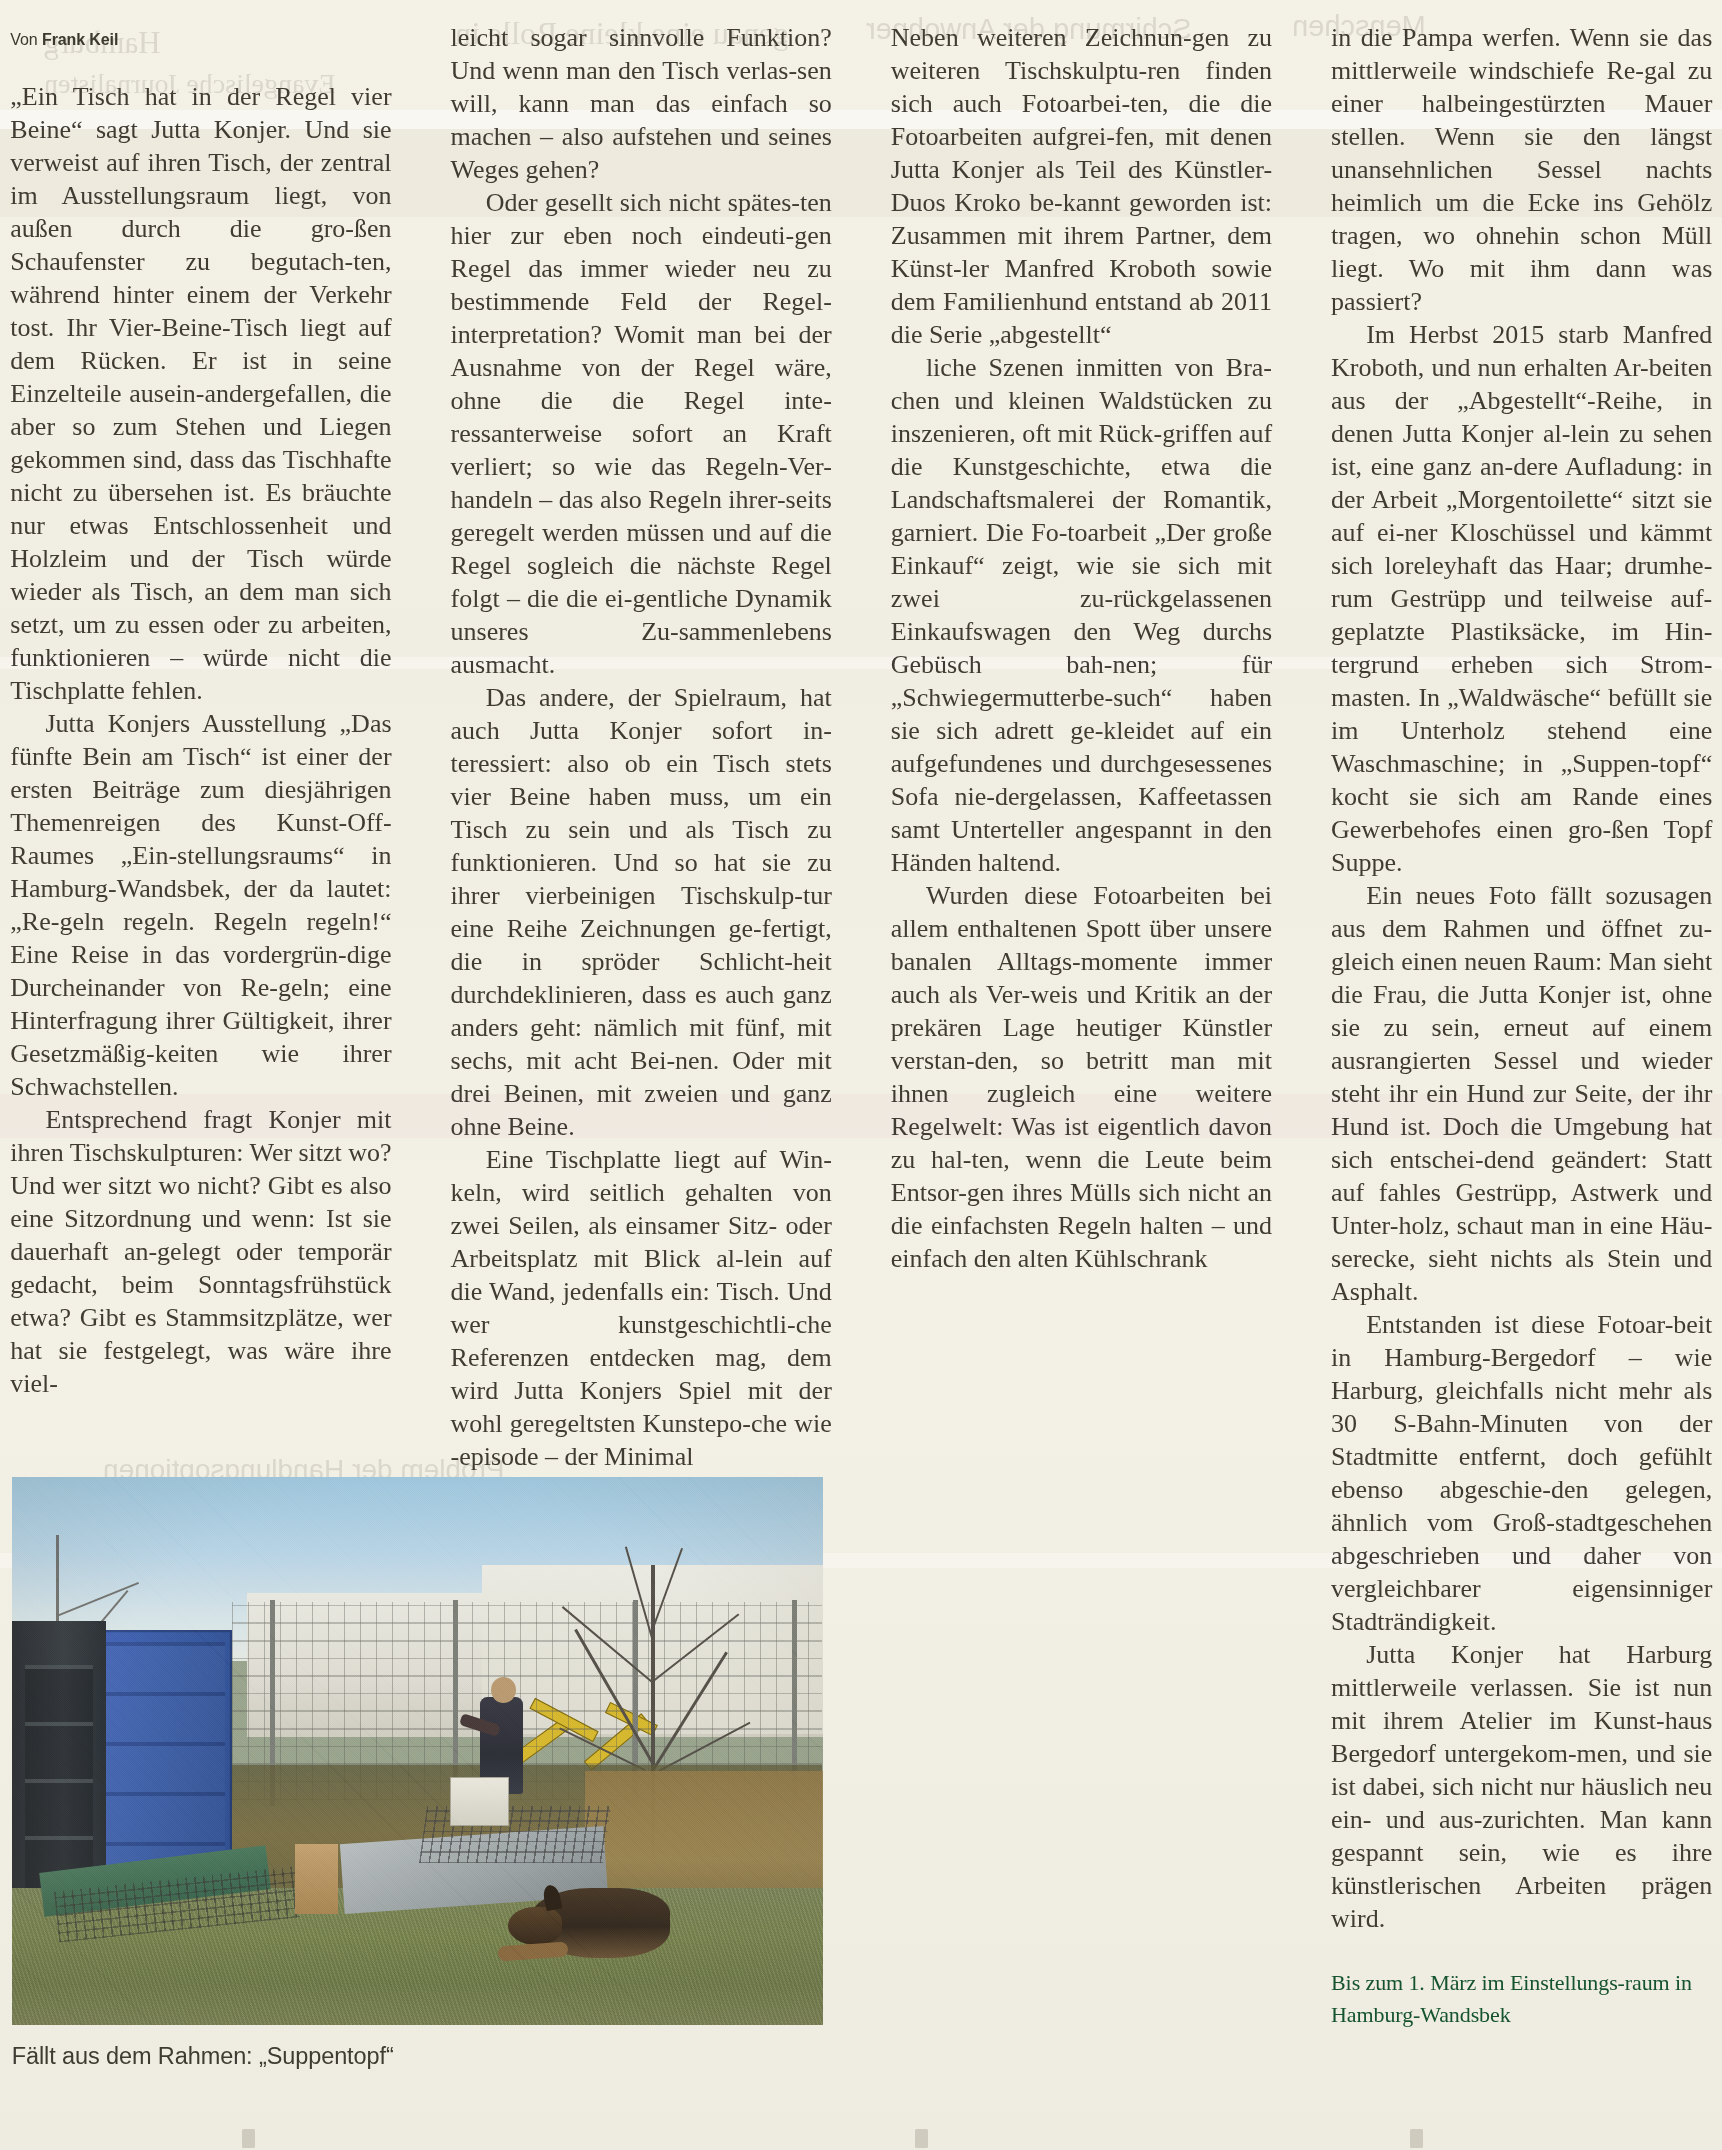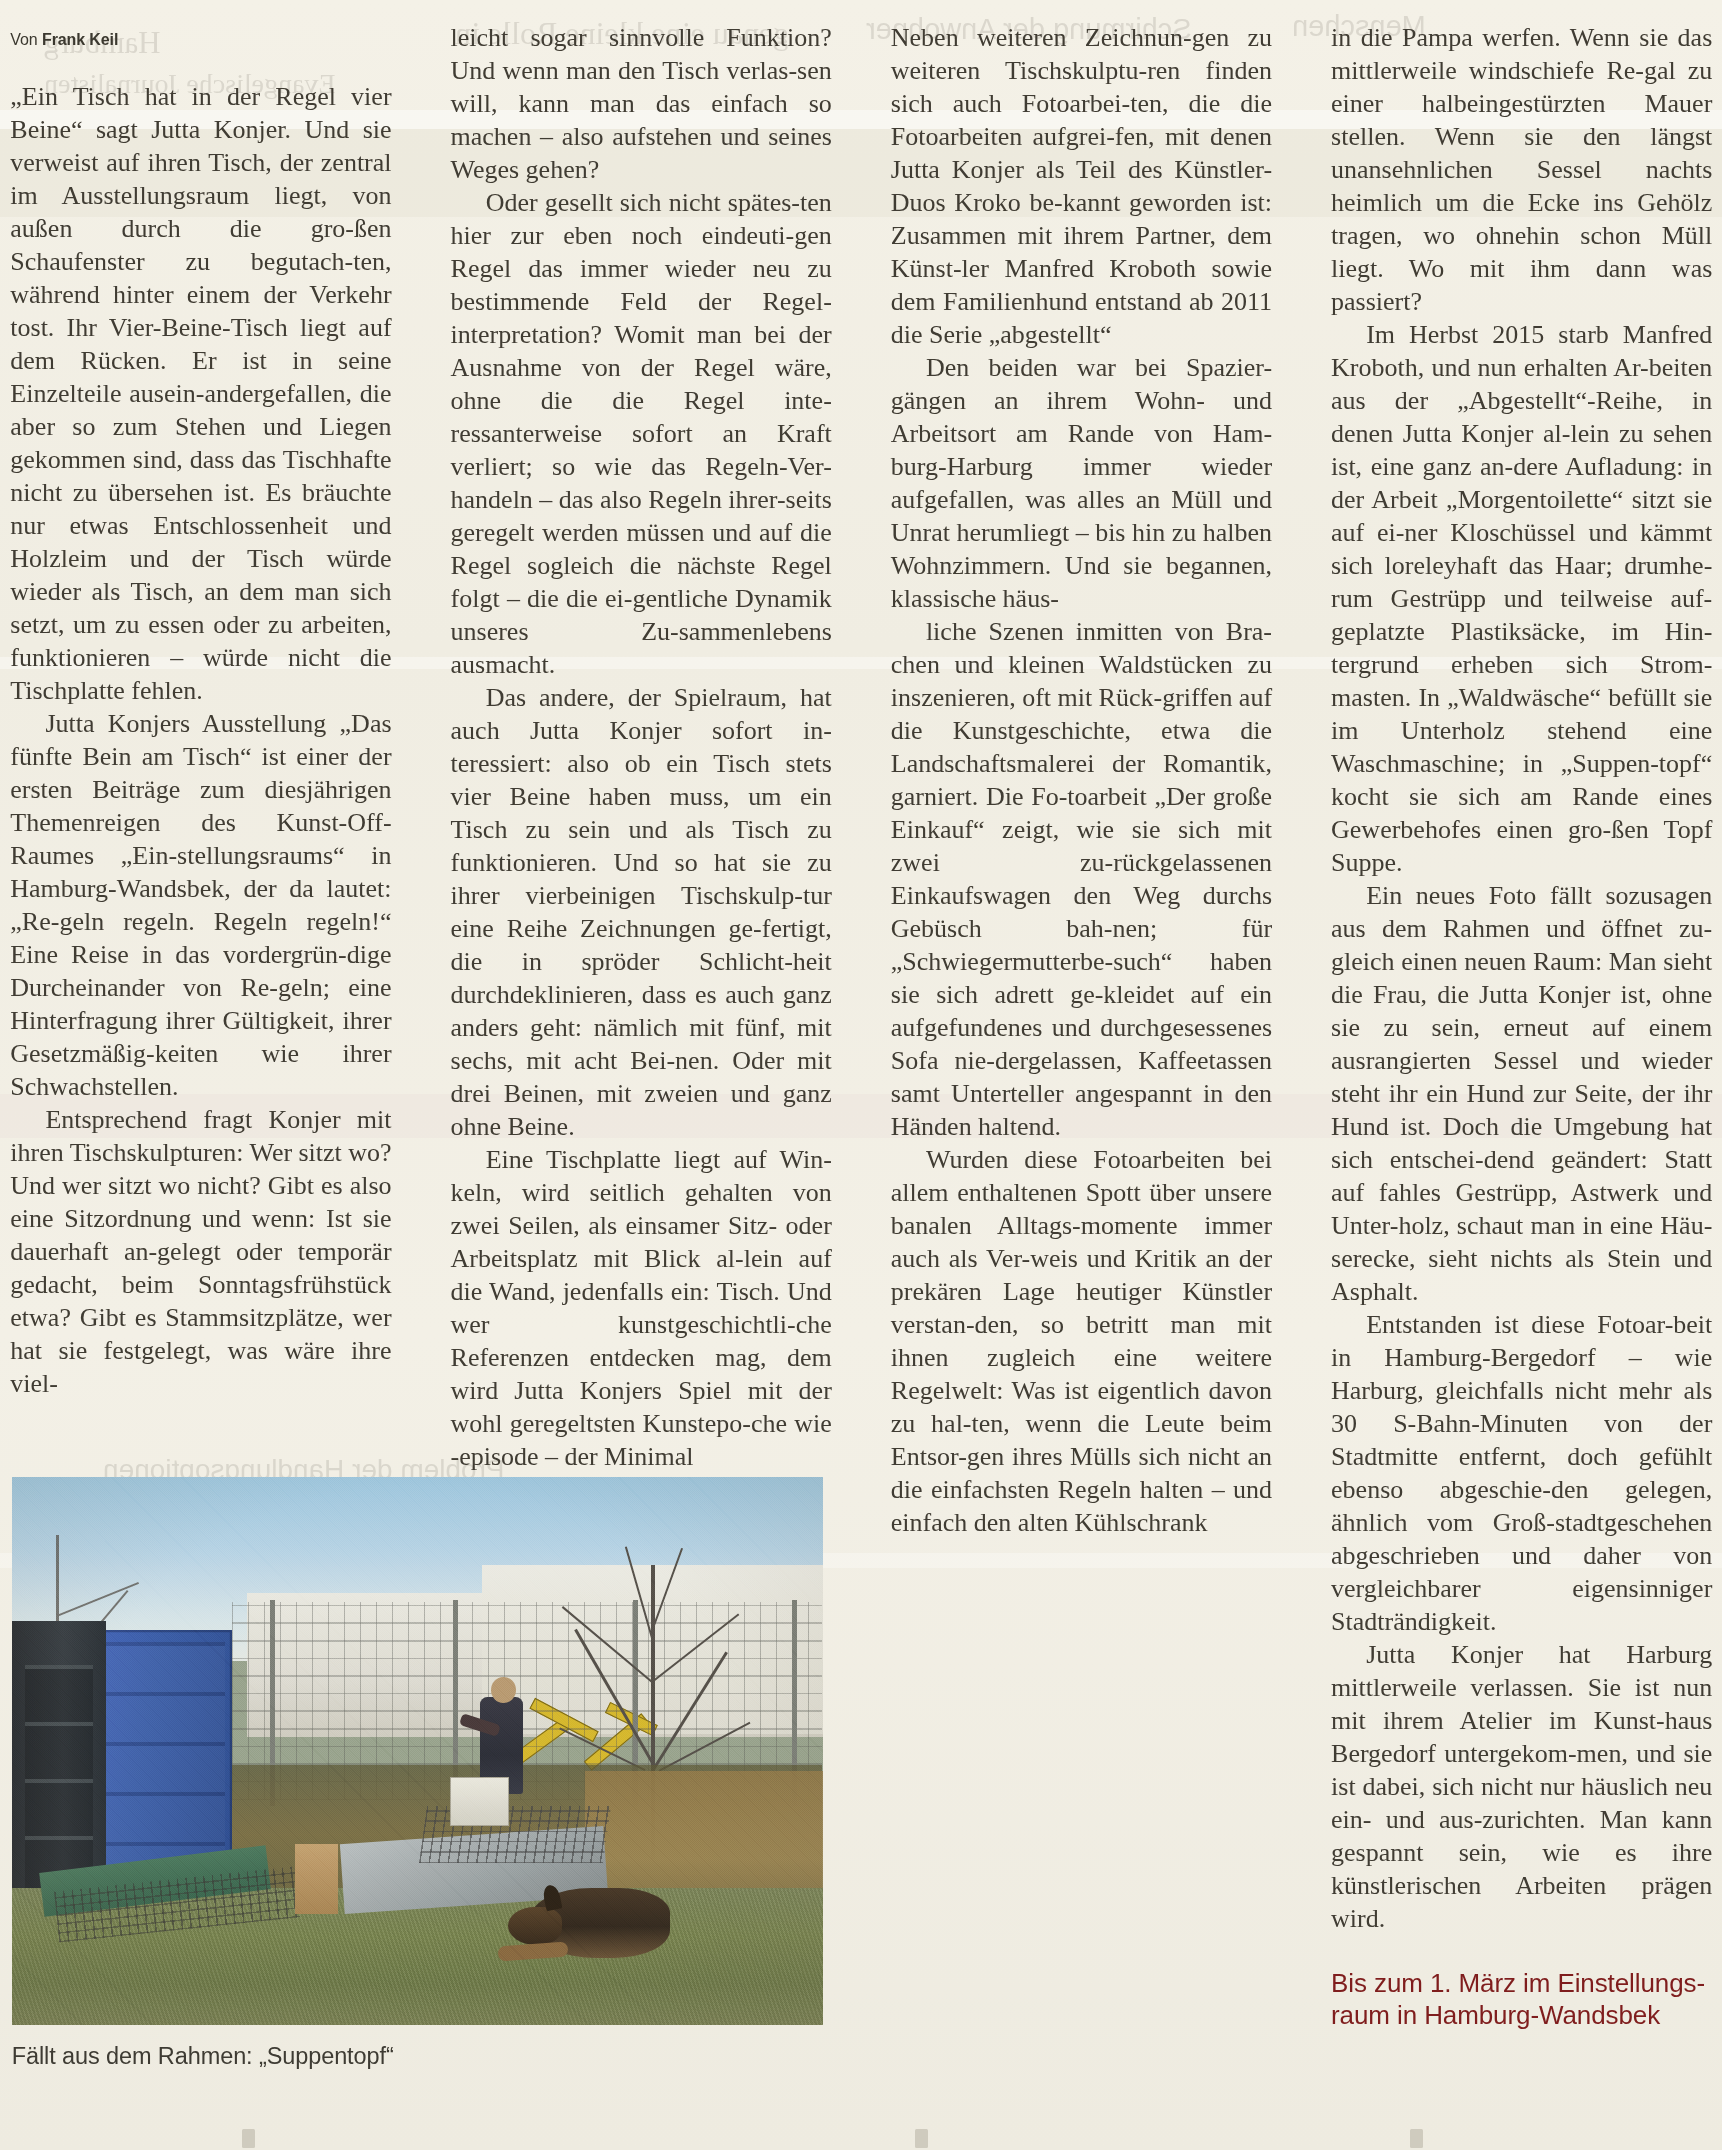--- a/index.html
+++ b/index.html
@@ -91,24 +91,24 @@
     font-size: 36px;
     line-height: 43px;
     color: #44413a;
     font-weight: 400;
     letter-spacing: -0.4px;
     margin: 34px 0 37px 0;
     text-align: left;
   }
 
   .info {
-    font-family: Liberation Sans, sans-serif;
-    font-size: 26px;
+    font-family: Liberation Serif, serif;
+    font-size: 22px;
     line-height: 32px;
-    color: #7f1d1d;
+    color: #14532d;
     margin-top: 32px;
     letter-spacing: -0.1px;
   }
 
   
   .photo-wrap {
     position: absolute;
     left: 11.7px;
     top: 1477px;
     width: 911px;
@@ -313,21 +313,20 @@
 
     <div class="col">
       <p class="body">leicht sogar sinnvolle Funktion? Und wenn man den Tisch verlas-sen will, kann man das einfach so machen – also aufstehen und seines Weges gehen?</p>
       <p class="body">Oder gesellt sich nicht spätes-ten hier zur eben noch eindeuti-gen Regel das immer wieder neu zu bestimmende Feld der Regel-interpretation? Womit man bei der Ausnahme von der Regel wäre, ohne die die Regel inte-ressanterweise sofort an Kraft verliert; so wie das Regeln-Ver-handeln – das also Regeln ihrer-seits geregelt werden müssen und auf die Regel sogleich die nächste Regel folgt – die die ei-gentliche Dynamik unseres Zu-sammenlebens ausmacht.</p>
       <p class="body">Das andere, der Spielraum, hat auch Jutta Konjer sofort in-teressiert: also ob ein Tisch stets vier Beine haben muss, um ein Tisch zu sein und als Tisch zu funktionieren. Und so hat sie zu ihrer vierbeinigen Tischskulp-tur eine Reihe Zeichnungen ge-fertigt, die in spröder Schlicht-heit durchdeklinieren, dass es auch ganz anders geht: nämlich mit fünf, mit sechs, mit acht Bei-nen. Oder mit drei Beinen, mit zweien und ganz ohne Beine.</p>
       <p class="body">Eine Tischplatte liegt auf Win-keln, wird seitlich gehalten von zwei Seilen, als einsamer Sitz- oder Arbeitsplatz mit Blick al-lein auf die Wand, jedenfalls ein: Tisch. Und wer kunstgeschichtli-che Referenzen entdecken mag, dem wird Jutta Konjers Spiel mit der wohl geregeltsten Kunstepo-che wie -episode – der Minimal</p>
     </div>
 
     <div class="col">
       <p class="body">Neben weiteren Zeichnun-gen zu weiteren Tischskulptu-ren finden sich auch Fotoarbei-ten, die die Fotoarbeiten aufgrei-fen, mit denen Jutta Konjer als Teil des Künstler-Duos Kroko be-kannt geworden ist: Zusammen mit ihrem Partner, dem Künst-ler Manfred Kroboth sowie dem Familienhund entstand ab 2011 die Serie „abgestellt“</p>
-      <p class="body">Den beiden war bei Spazier-gängen an ihrem Wohn- und Arbeitsort am Rande von Ham-burg-Harburg immer wieder aufgefallen, was alles an Müll und Unrat herumliegt – bis hin zu halben Wohnzimmern. Und sie begannen, klassische häus-</p>
       <p class="body">liche Szenen inmitten von Bra-chen und kleinen Waldstücken zu inszenieren, oft mit Rück-griffen auf die Kunstgeschichte, etwa die Landschaftsmalerei der Romantik, garniert. Die Fo-toarbeit „Der große Einkauf“ zeigt, wie sie sich mit zwei zu-rückgelassenen Einkaufswagen den Weg durchs Gebüsch bah-nen; für „Schwiegermutterbe-such“ haben sie sich adrett ge-kleidet auf ein aufgefundenes und durchgesessenes Sofa nie-dergelassen, Kaffeetassen samt Unterteller angespannt in den Händen haltend.</p>
       <p class="body">Wurden diese Fotoarbeiten bei allem enthaltenen Spott über unsere banalen Alltags-momente immer auch als Ver-weis und Kritik an der prekären Lage heutiger Künstler verstan-den, so betritt man mit ihnen zugleich eine weitere Regelwelt: Was ist eigentlich davon zu hal-ten, wenn die Leute beim Entsor-gen ihres Mülls sich nicht an die einfachsten Regeln halten – und einfach den alten Kühlschrank</p>
     </div>
 
     <div class="col">
       <p class="body">in die Pampa werfen. Wenn sie das mittlerweile windschiefe Re-gal zu einer halbeingestürzten Mauer stellen. Wenn sie den längst unansehnlichen Sessel nachts heimlich um die Ecke ins Gehölz tragen, wo ohnehin schon Müll liegt. Wo mit ihm dann was passiert?</p>
       <p class="body">Im Herbst 2015 starb Manfred Kroboth, und nun erhalten Ar-beiten aus der „Abgestellt“-Reihe, in denen Jutta Konjer al-lein zu sehen ist, eine ganz an-dere Aufladung: in der Arbeit „Morgentoilette“ sitzt sie auf ei-ner Kloschüssel und kämmt sich loreleyhaft das Haar; drumhe-rum Gestrüpp und teilweise auf-geplatzte Plastiksäcke, im Hin-tergrund erheben sich Strom-masten. In „Waldwäsche“ befüllt sie im Unterholz stehend eine Waschmaschine; in „Suppen-topf“ kocht sie sich am Rande eines Gewerbehofes einen gro-ßen Topf Suppe.</p>
       <p class="body">Ein neues Foto fällt sozusagen aus dem Rahmen und öffnet zu-gleich einen neuen Raum: Man sieht die Frau, die Jutta Konjer ist, ohne sie zu sein, erneut auf einem ausrangierten Sessel und wieder steht ihr ein Hund zur Seite, der ihr Hund ist. Doch die Umgebung hat sich entschei-dend geändert: Statt auf fahles Gestrüpp, Astwerk und Unter-holz, schaut man in eine Häu-serecke, sieht nichts als Stein und Asphalt.</p>
       <p class="body">Entstanden ist diese Fotoar-beit in Hamburg-Bergedorf – wie Harburg, gleichfalls nicht mehr als 30 S-Bahn-Minuten von der Stadtmitte entfernt, doch gefühlt ebenso abgeschie-den gelegen, ähnlich vom Groß-stadtgeschehen abgeschrieben und daher von vergleichbarer eigensinniger Stadträndigkeit.</p>
       <p class="body">Jutta Konjer hat Harburg mittlerweile verlassen. Sie ist nun mit ihrem Atelier im Kunst-haus Bergedorf untergekom-men, und sie ist dabei, sich nicht nur häuslich neu ein- und aus-zurichten. Man kann gespannt sein, wie es ihre künstlerischen Arbeiten prägen wird.</p>

